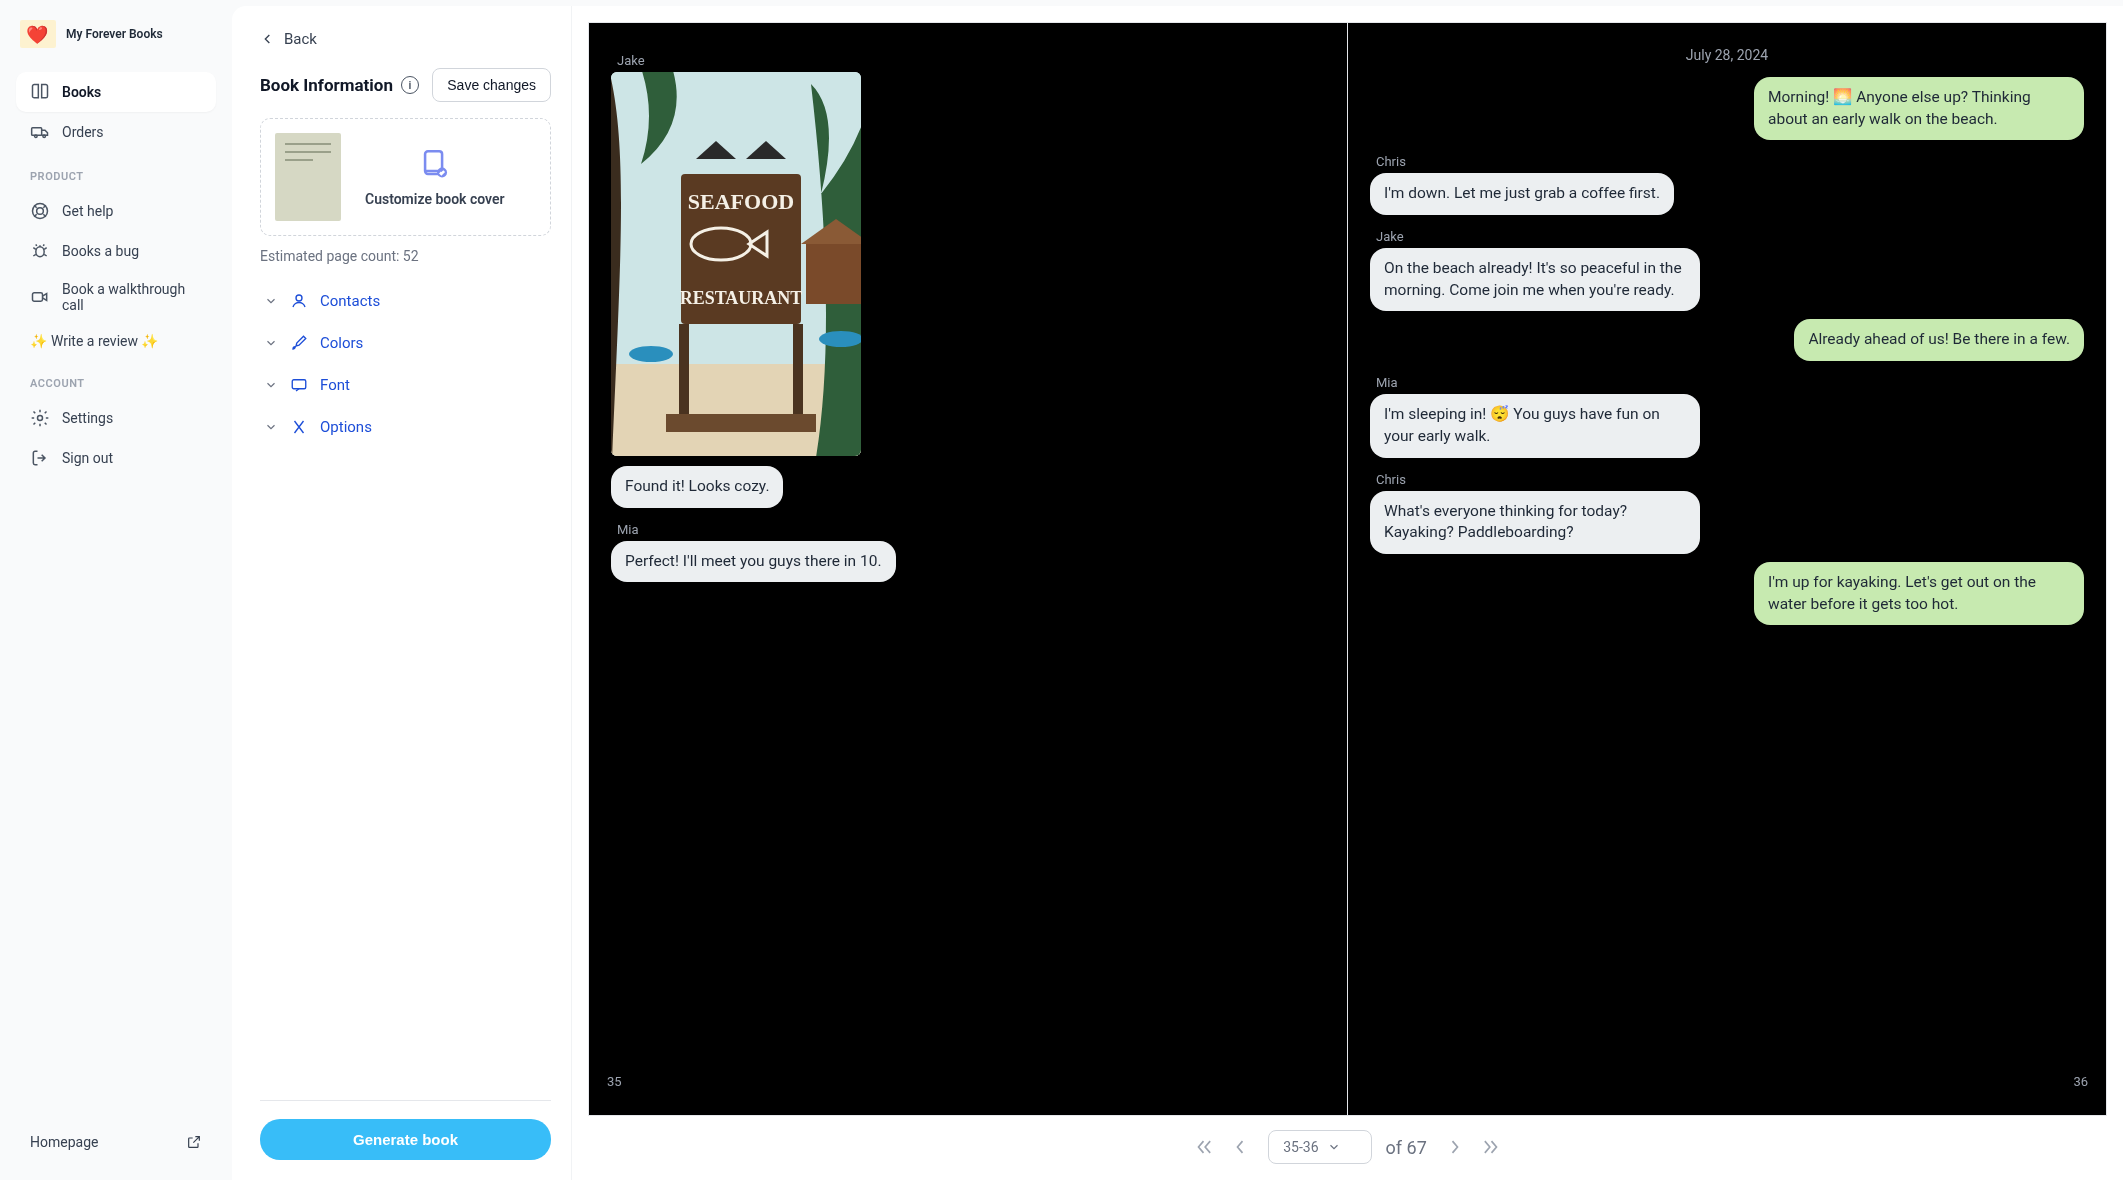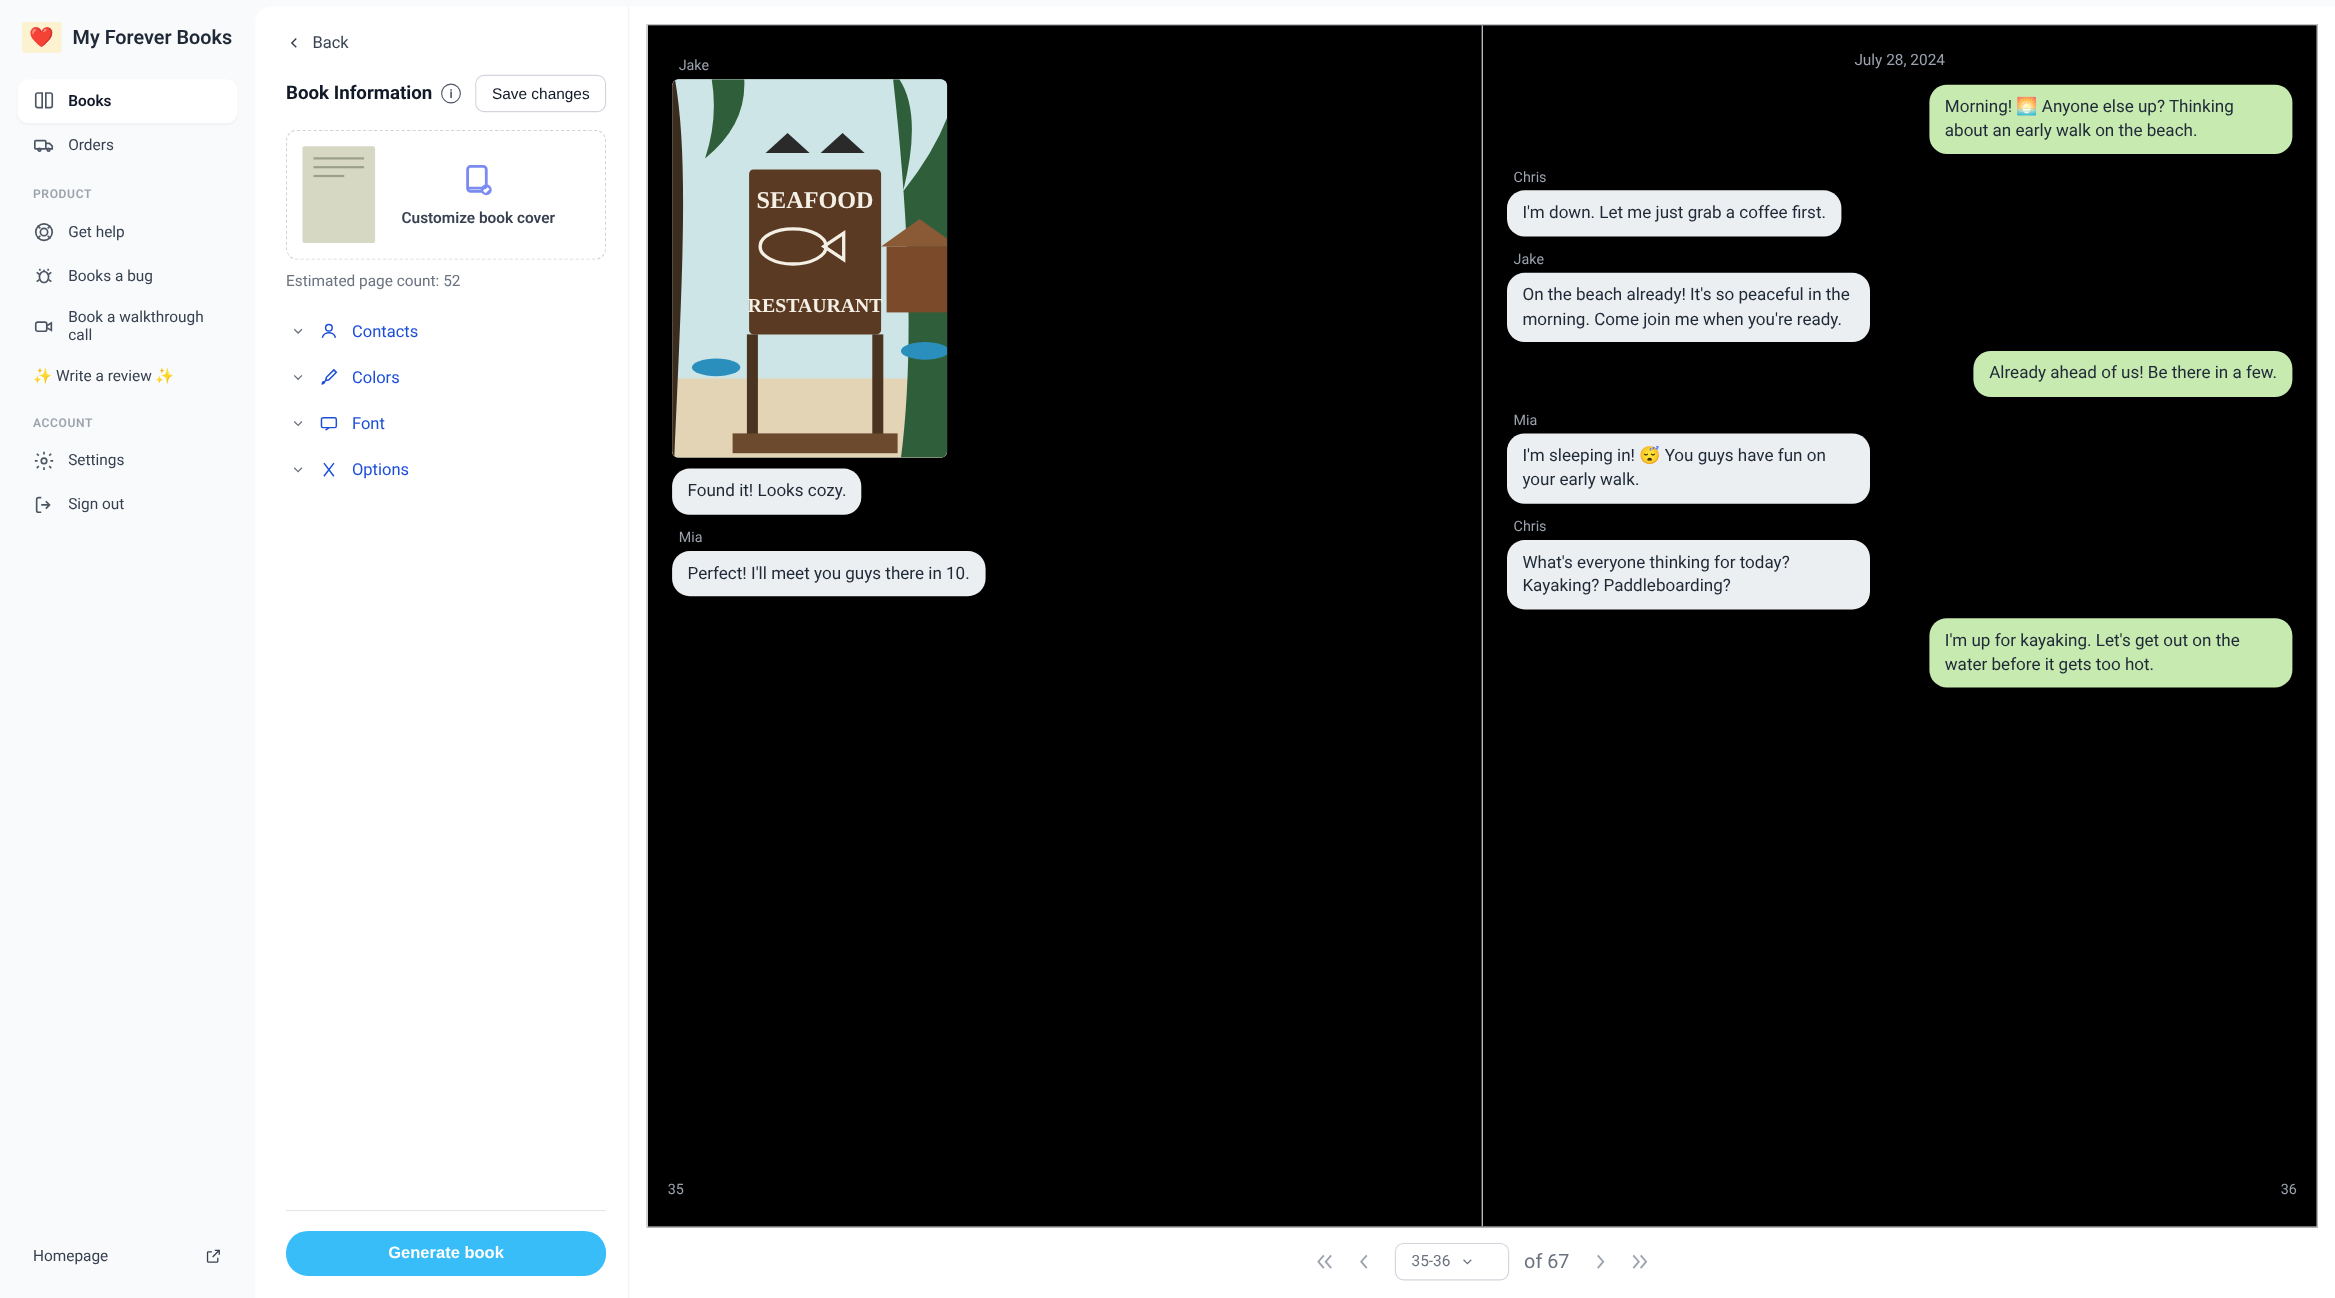--- a/index.html
+++ b/index.html
@@ -4,21 +4,21 @@
 <style>
 * { box-sizing: border-box; margin: 0; padding: 0; }
 body { font-family: -apple-system, BlinkMacSystemFont, "Segoe UI", Roboto, Helvetica, Arial, sans-serif; background: #f9fafb; color: #111827; font-size: 14px; }
 
 .app { display: flex; height: 100vh; }
 
 
 .sidebar { width: 232px; background: #f9fafb; padding: 20px 16px; display: flex; flex-direction: column; }
 .brand { display: flex; align-items: center; gap: 10px; margin-bottom: 24px; padding: 0 4px; }
 .brand-logo { width: 36px; height: 28px; background: #fdf2d0; border-radius: 2px; display: flex; align-items: center; justify-content: center; font-size: 18px; }
-.brand-text { font-size: 18px; font-weight: 600; color: #1f2937; }
+.brand-text { font-size: 12px; font-weight: 600; color: #1f2937; }
 .nav-item { display: flex; align-items: center; gap: 12px; padding: 10px 14px; border-radius: 10px; color: #374151; cursor: pointer; }
 .nav-item.active { background: #ffffff; box-shadow: 0 1px 2px rgba(0,0,0,0.04); font-weight: 600; color: #111827; }
 .nav-section-label { font-size: 11px; font-weight: 600; color: #9ca3af; letter-spacing: 0.05em; padding: 18px 14px 8px; }
 .nav-item .icon { width: 20px; height: 20px; display: inline-flex; align-items: center; justify-content: center; color: #4b5563; }
 .sidebar-bottom { margin-top: auto; }
 .homepage-link { display: flex; align-items: center; justify-content: space-between; padding: 10px 14px; color: #374151; cursor: pointer; }
 
 
 .main { flex: 1; display: flex; background: #ffffff; border-radius: 14px 0 0 0; margin-top: 6px; overflow: hidden; }
 .left-panel { width: 340px; padding: 24px 20px 20px 28px; display: flex; flex-direction: column; border-right: 1px solid #f1f3f5; }
@@ -53,21 +53,21 @@
 .page.right .page-num { right: 18px; }
 
 .sender { font-size: 13px; color: #9ca3af; margin: 6px 0 4px 6px; }
 .date-header { text-align: center; font-size: 14px; color: #9ca3af; margin-bottom: 14px; }
 .bubble { border-radius: 16px; padding: 10px 14px; font-size: 15.5px; line-height: 1.4; max-width: 330px; margin-bottom: 8px; }
 .bubble.in { background: #eceff1; color: #1f2937; }
 .bubble.out { background: #c7eab0; color: #1f2937; margin-left: auto; }
 .row-out { display: flex; justify-content: flex-end; }
 .row-in { display: flex; justify-content: flex-start; }
 
-.photo { width: 250px; height: 344px; border-radius: 6px; overflow: hidden; margin-bottom: 10px; background: linear-gradient(#cfe7e8, #e8dcc3); position: relative; }
+.photo { width: 250px; height: 384px; border-radius: 6px; overflow: hidden; margin-bottom: 10px; background: linear-gradient(#cfe7e8, #e8dcc3); position: relative; }
 .photo svg { width: 100%; height: 100%; display: block; }
 
 .pager { display: flex; align-items: center; justify-content: center; gap: 14px; padding: 14px 0 6px; color: #6b7280; }
 .pager .arrows { display: flex; align-items: center; gap: 6px; }
 .pager button.navbtn { background: none; border: none; cursor: pointer; color: #9ca3af; padding: 4px; }
 .page-select { border: 1px solid #d1d5db; border-radius: 8px; padding: 8px 30px 8px 14px; font-size: 14px; background: #fff; cursor: pointer; position: relative; display: inline-flex; align-items: center; gap: 8px; }
 .of-text { font-size: 18px; color: #6b7280; }
 
 svg { display: block; }
 </style>

